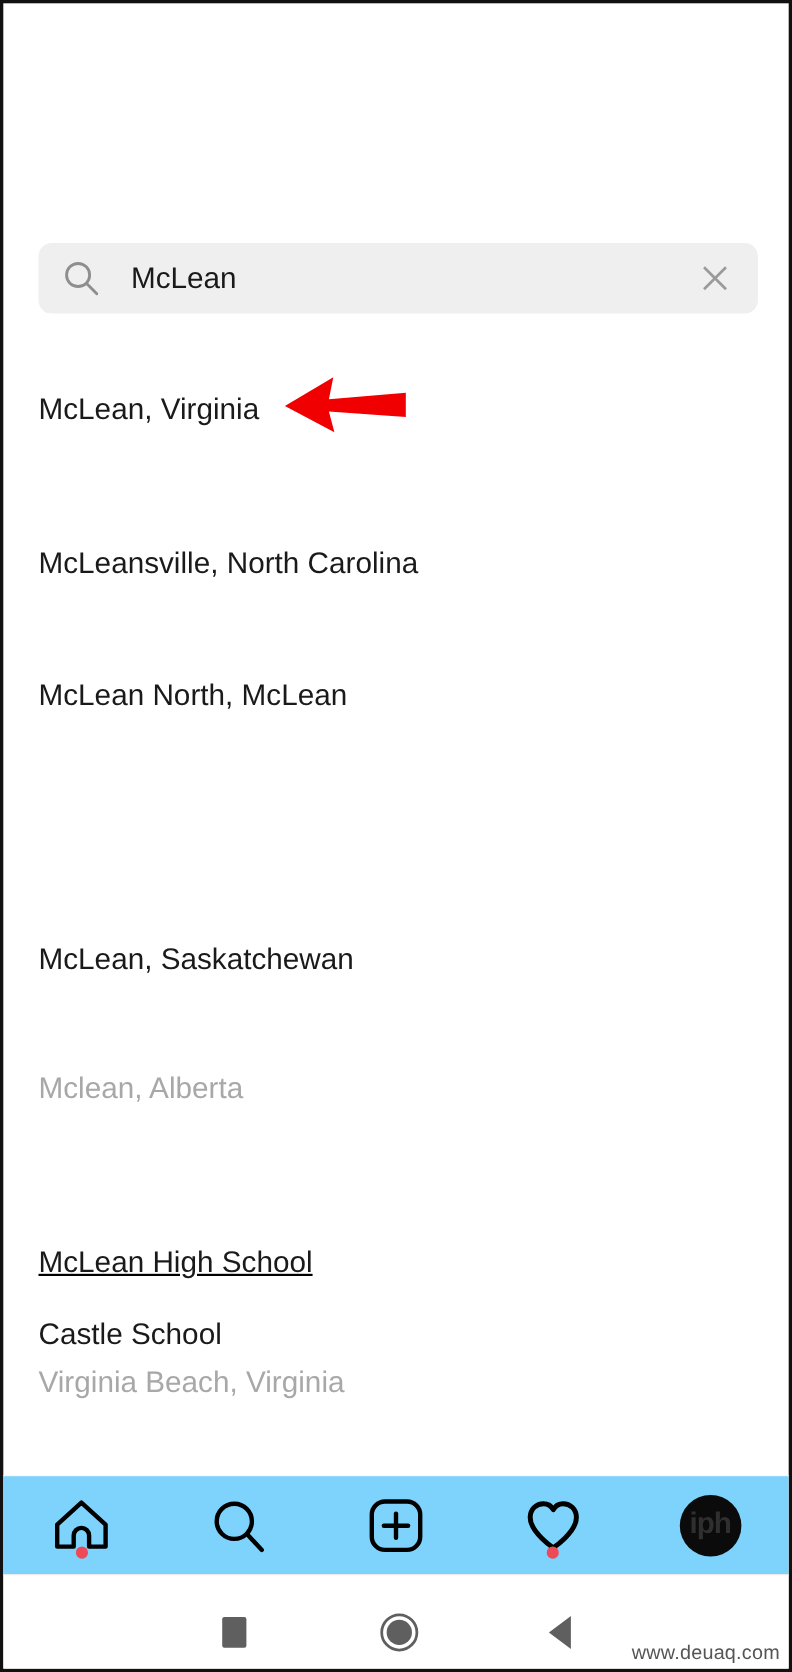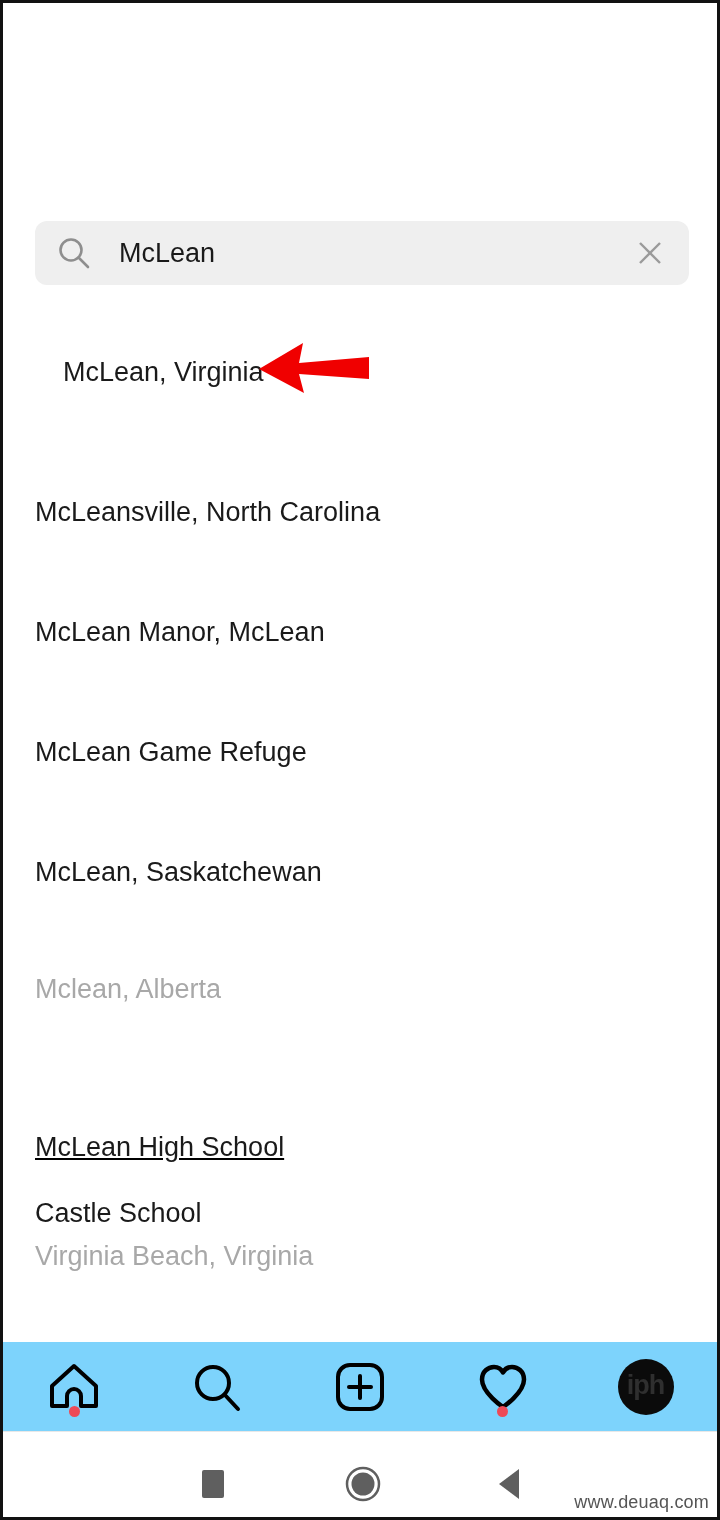--- a/index.html
+++ b/index.html
@@ -108,21 +108,21 @@
   .result-sub {
     font-size:27px;
     color:#a8a8a8;
     line-height:1.0;
     margin-top:16px;
     white-space:nowrap;
   }
 
   
   .result-row { position:absolute; left:0; right:0; }
-  #row-0 { top:26px;margin-left:28px; }
+  #row-0 { top:26px; }
   #row-1 { top:166px; }
   #row-2 { top:286px; }
   #row-3 { top:406px; }
   #row-4 { top:526px; }
   #row-5 { top:627px; }
   #row-6 { top:801px;text-decoration:underline; }
   #row-7 { top:867px; }
   #row-8 { top:1006px; }
 
   
@@ -235,26 +235,23 @@
 
     <div class="result-row" id="row-0">
       <div class="result-title">McLean, Virginia</div>
     </div>
 
     <div class="result-row" id="row-1">
       <div class="result-title">McLeansville, North Carolina</div>
     </div>
 
     <div class="result-row" id="row-2">
-      <div class="result-title">McLean Manor, McLean</div>
-    </div>
-
-    <div class="result-row" id="row-3">
-      <div class="result-title">McLean Game Refuge</div>
-    </div>
+      <div class="result-title">McLean North, McLean</div>
+    </div>
+
 
     <div class="result-row" id="row-4">
       <div class="result-title">McLean, Saskatchewan</div>
     </div>
 
     <div class="result-row" id="row-5">
       <div class="result-sub">Mclean, Alberta</div>
     </div>
 
     <div class="result-row" id="row-6">

